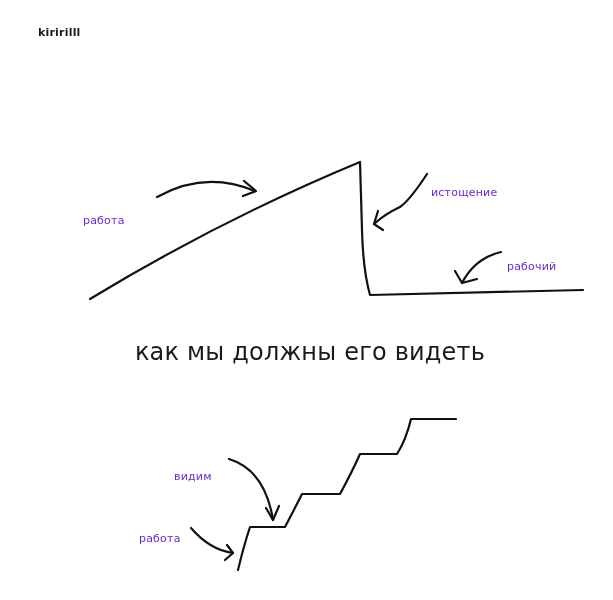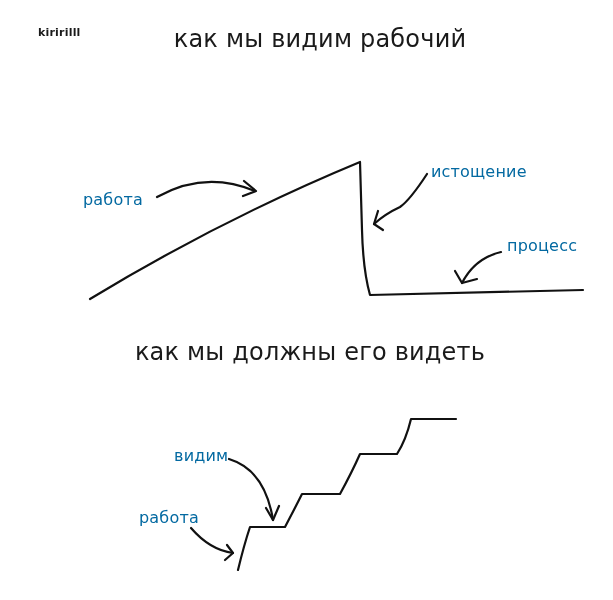--- a/index.html
+++ b/index.html
@@ -4,37 +4,36 @@
 <style>
   html, body { margin: 0; padding: 0; background: #ffffff; }
   body { width: 613px; height: 600px; position: relative; overflow: hidden;
          font-family: "DejaVu Sans", sans-serif; color: #1a1a1a; }
   .logo { position: absolute; left: 38px; top: 26px; font-size: 11px; font-weight: bold;
           letter-spacing: 0.2px; color: #1a1a1a; }
   .title { position: absolute; text-align: center; font-size: 24px; line-height: 34px;
            color: #1a1a1a; letter-spacing: 0.2px; }
   .title1 { left: 120px; width: 400px; top: 22px; }
   .title2 { left: 100px; width: 420px; top: 335px; }
-  .label { position: absolute; font-size: 16px; color: #0369a1; letter-spacing: 0.2px; }
+  .label { position: absolute; font-size: 11px; color: #6d28d9; letter-spacing: 0.2px; margin-top: 24px; }
   svg.art { position: absolute; left: 0; top: 0; }
   svg.art path, svg.art polyline { fill: none; stroke: #111; stroke-width: 2.2;
         stroke-linecap: round; stroke-linejoin: round; }
 </style>
 </head>
 <body>
 
 <div class="logo">kiririlll</div>
 
 <div class="title title1">
-  <div>как мы видим рабочий</div>
 </div>
 
 <div class="label" style="left:83px; top:190px;">работа</div>
 <div class="label" style="left:431px; top:162px;">истощение</div>
-<div class="label" style="left:507px; top:236px;">процесс</div>
+<div class="label" style="left:507px; top:236px;">рабочий</div>
 
 <div class="title title2">как мы должны его видеть</div>
 
 <div class="label" style="left:174px; top:446px;">видим</div>
 <div class="label" style="left:139px; top:508px;">работа</div>
 
 <svg class="art" width="613" height="600" viewBox="0 0 613 600">
 
   <g>
     <path d="M90 299 Q 220 220 360 162 L 362 230 Q 363 270 370 295 L 583 290"></path>

